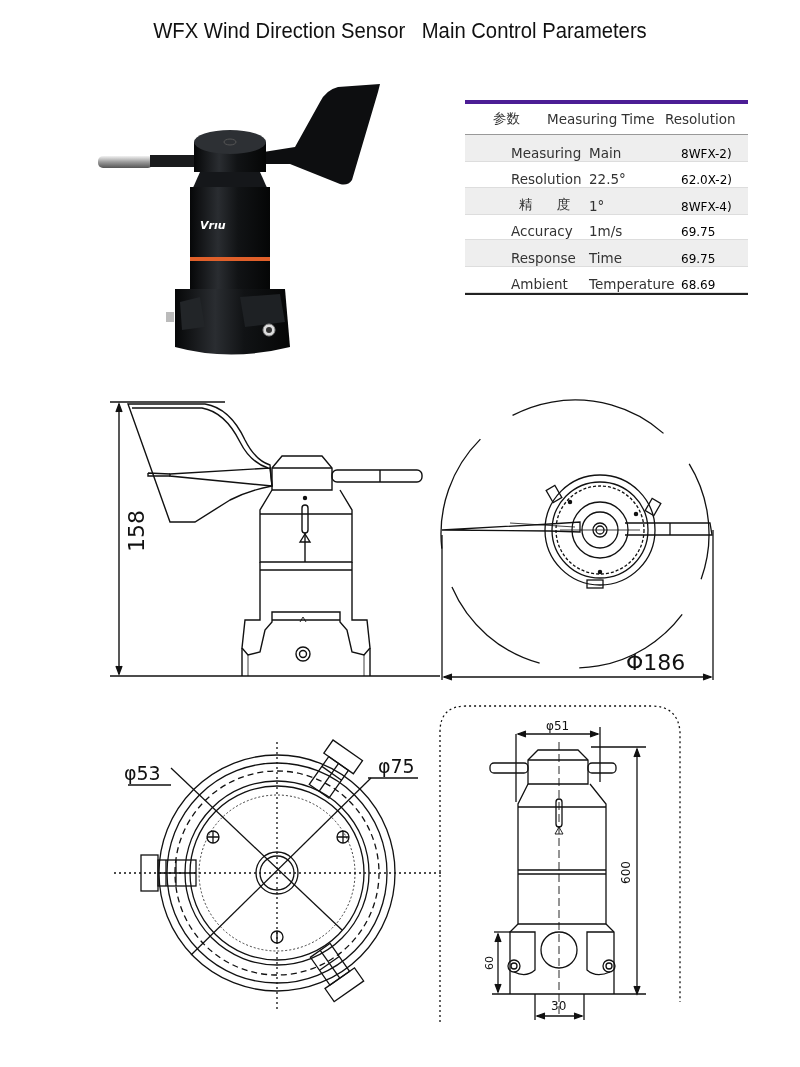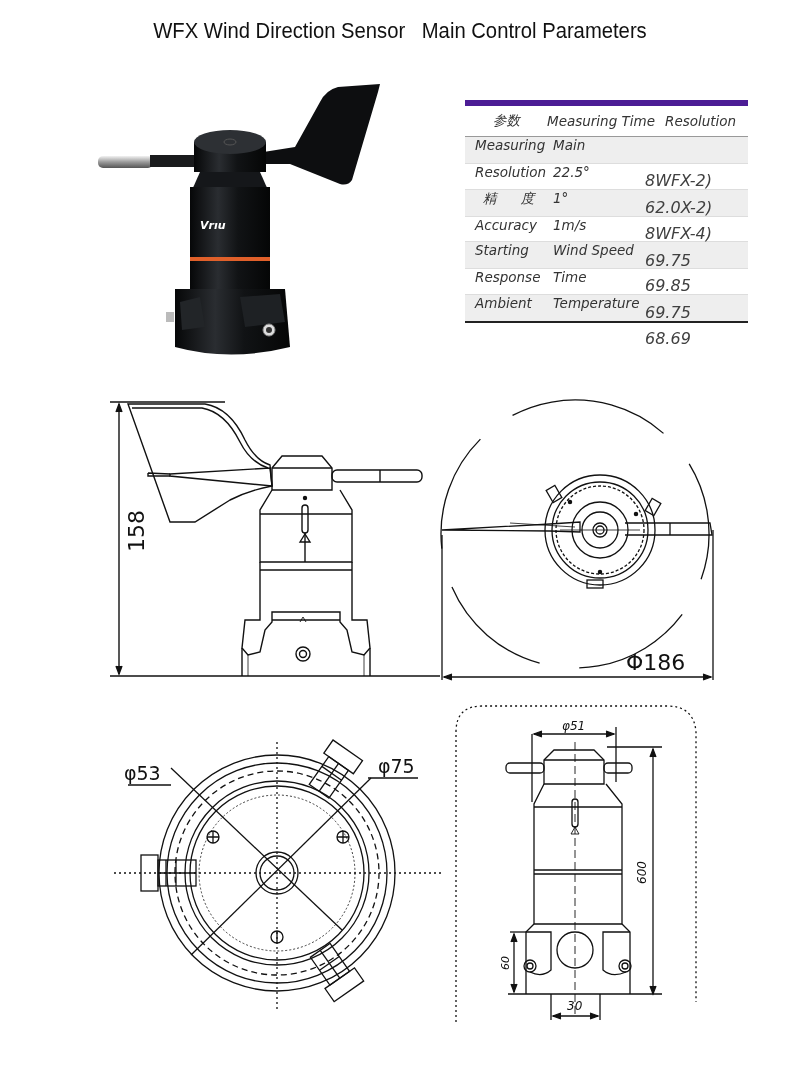--- a/index.html
+++ b/index.html
@@ -14,37 +14,37 @@
     letter-spacing: 0px; color: #111; transform: scaleX(0.92);
   }
   .title .gap { display: inline-block; width: 18px; }
 
   
   .photo { position: absolute; left: 90px; top: 72px; width: 300px; height: 290px; }
 
   
   .params {
     position: absolute; left: 465px; top: 100px; width: 283px;
-    border-top: 6px solid #4c1d95; border-bottom: 2px solid #222;
-    font-size: 13.5px; color: #333; font-style: italic;
+    border-top: 4px solid #4c1d95; border-bottom: 2px solid #222;
+    font-size: 13.5px; color: #333;
   }
   .params .hdr {
     display: flex; height: 31px; align-items: center;
     border-bottom: 1px solid #999;
   }
-  .params .row { display: flex; height: 26.3px; align-items: flex-start; }
+  .params .row { display: flex; height: 26.3px; align-items: flex-end; padding-left: 36px; }
   .params .row:nth-child(odd) { background: #eeeeee; }
   .params .row:nth-child(even) { background: #ffffff; border-top: 1px solid #ddd; border-bottom: 1px solid #ddd; }
   .c1 { width: 80px; padding-left: 10px; white-space: nowrap; }
   .c2 { width: 100px; padding-left: 8px; white-space: nowrap; }
   .c3 { flex: 1; padding-left: 0px; white-space: nowrap; }
   .hdr .c1 { padding-left: 28px; }
   .hdr .c2 { width: 120px; padding-left: 2px; }
   .hdr .c3 { padding-left: 0; }
-  .row .c3 { padding-left: 0; font-size: 16px; color: #404040; margin-top: 34px; }
+  .row .c3 { padding-left: 0; font-size: 12px; color: #000000; margin-top: 34px; }
   .cjk { letter-spacing: 10px; padding-left: 18px !important; }
 
   .dwg { position: absolute; }
   .dim-label { font-family: "DejaVu Sans", sans-serif; fill: #111; }
 </style>
 </head>
 <body>
 
 <div class="title">
   <span>WFX Wind Direction Sensor</span><span class="gap"></span><span>Main Control Parameters</span>
@@ -113,25 +113,20 @@
       </div>
     <div class="row">
         <div class="c1 cjk">精 度</div>
         <div class="c2">1°</div>
         <div class="c3">8WFX-4)</div>
       </div>
     <div class="row">
         <div class="c1">Accuracy</div>
         <div class="c2">1m/s</div>
         <div class="c3">69.75</div>
-      </div>
-    <div class="row">
-        <div class="c1">Starting</div>
-        <div class="c2">Wind Speed</div>
-        <div class="c3">69.85</div>
       </div>
     <div class="row">
         <div class="c1">Response</div>
         <div class="c2">Time</div>
         <div class="c3">69.75</div>
       </div>
     <div class="row">
         <div class="c1">Ambient</div>
         <div class="c2">Temperature</div>
         <div class="c3">68.69</div>
@@ -261,21 +256,21 @@
       </g>
     <g transform="rotate(-35 228 240)">
         <rect x="216" y="216" width="24" height="34"></rect>
         <rect x="210" y="250" width="36" height="16"></rect>
         <line x1="216" y1="232" x2="240" y2="232"></line>
         <line x1="228" y1="216" x2="228" y2="250"></line>
       </g>
   </svg>
 </div>
 
-<div class="dwg" style="left:452px; top:702px; width:250px; height:322px;font-style:italic;">
+<div class="dwg" style="left:436px; top:702px; width:250px; height:322px;">
   <svg width="250" height="322" viewBox="0 0 250 322" fill="none" stroke="#111" stroke-width="1.3">
     <path d="M4 320 L4 30 Q4 4 30 4 L215 4 Q242 4 244 30 L244 300" stroke-dasharray="2 3"></path>
 
     <line x1="80" y1="32" x2="80" y2="100"></line>
     <line x1="164" y1="25" x2="164" y2="80"></line>
     <line x1="82" y1="32" x2="162" y2="32"></line>
     <path d="M90 29 L82 32 L90 35" fill="#111"></path>
     <path d="M154 29 L162 32 L154 35" fill="#111"></path>
     <text class="dim-label" x="110" y="28" font-size="12" stroke="none">φ51</text>
 

